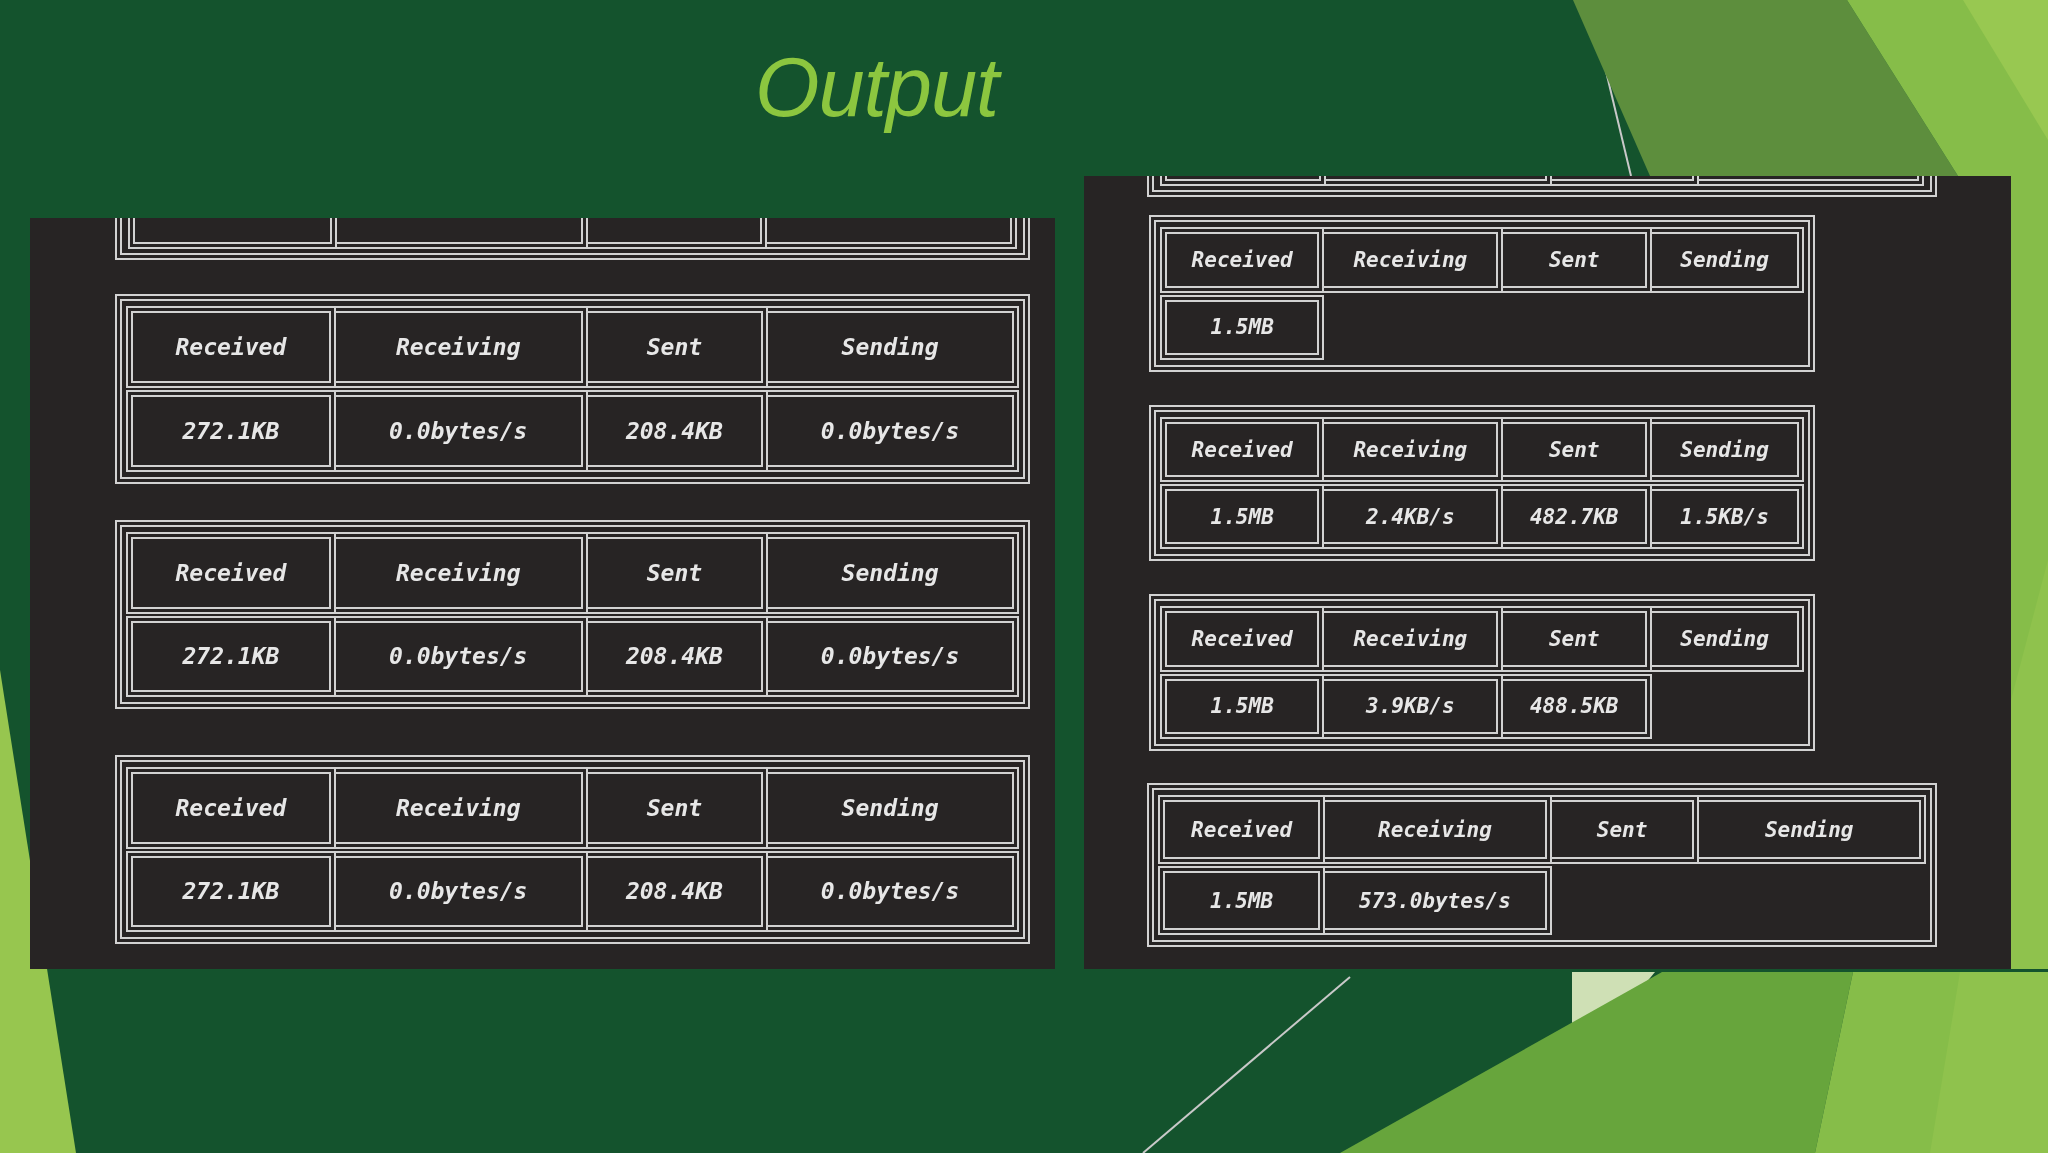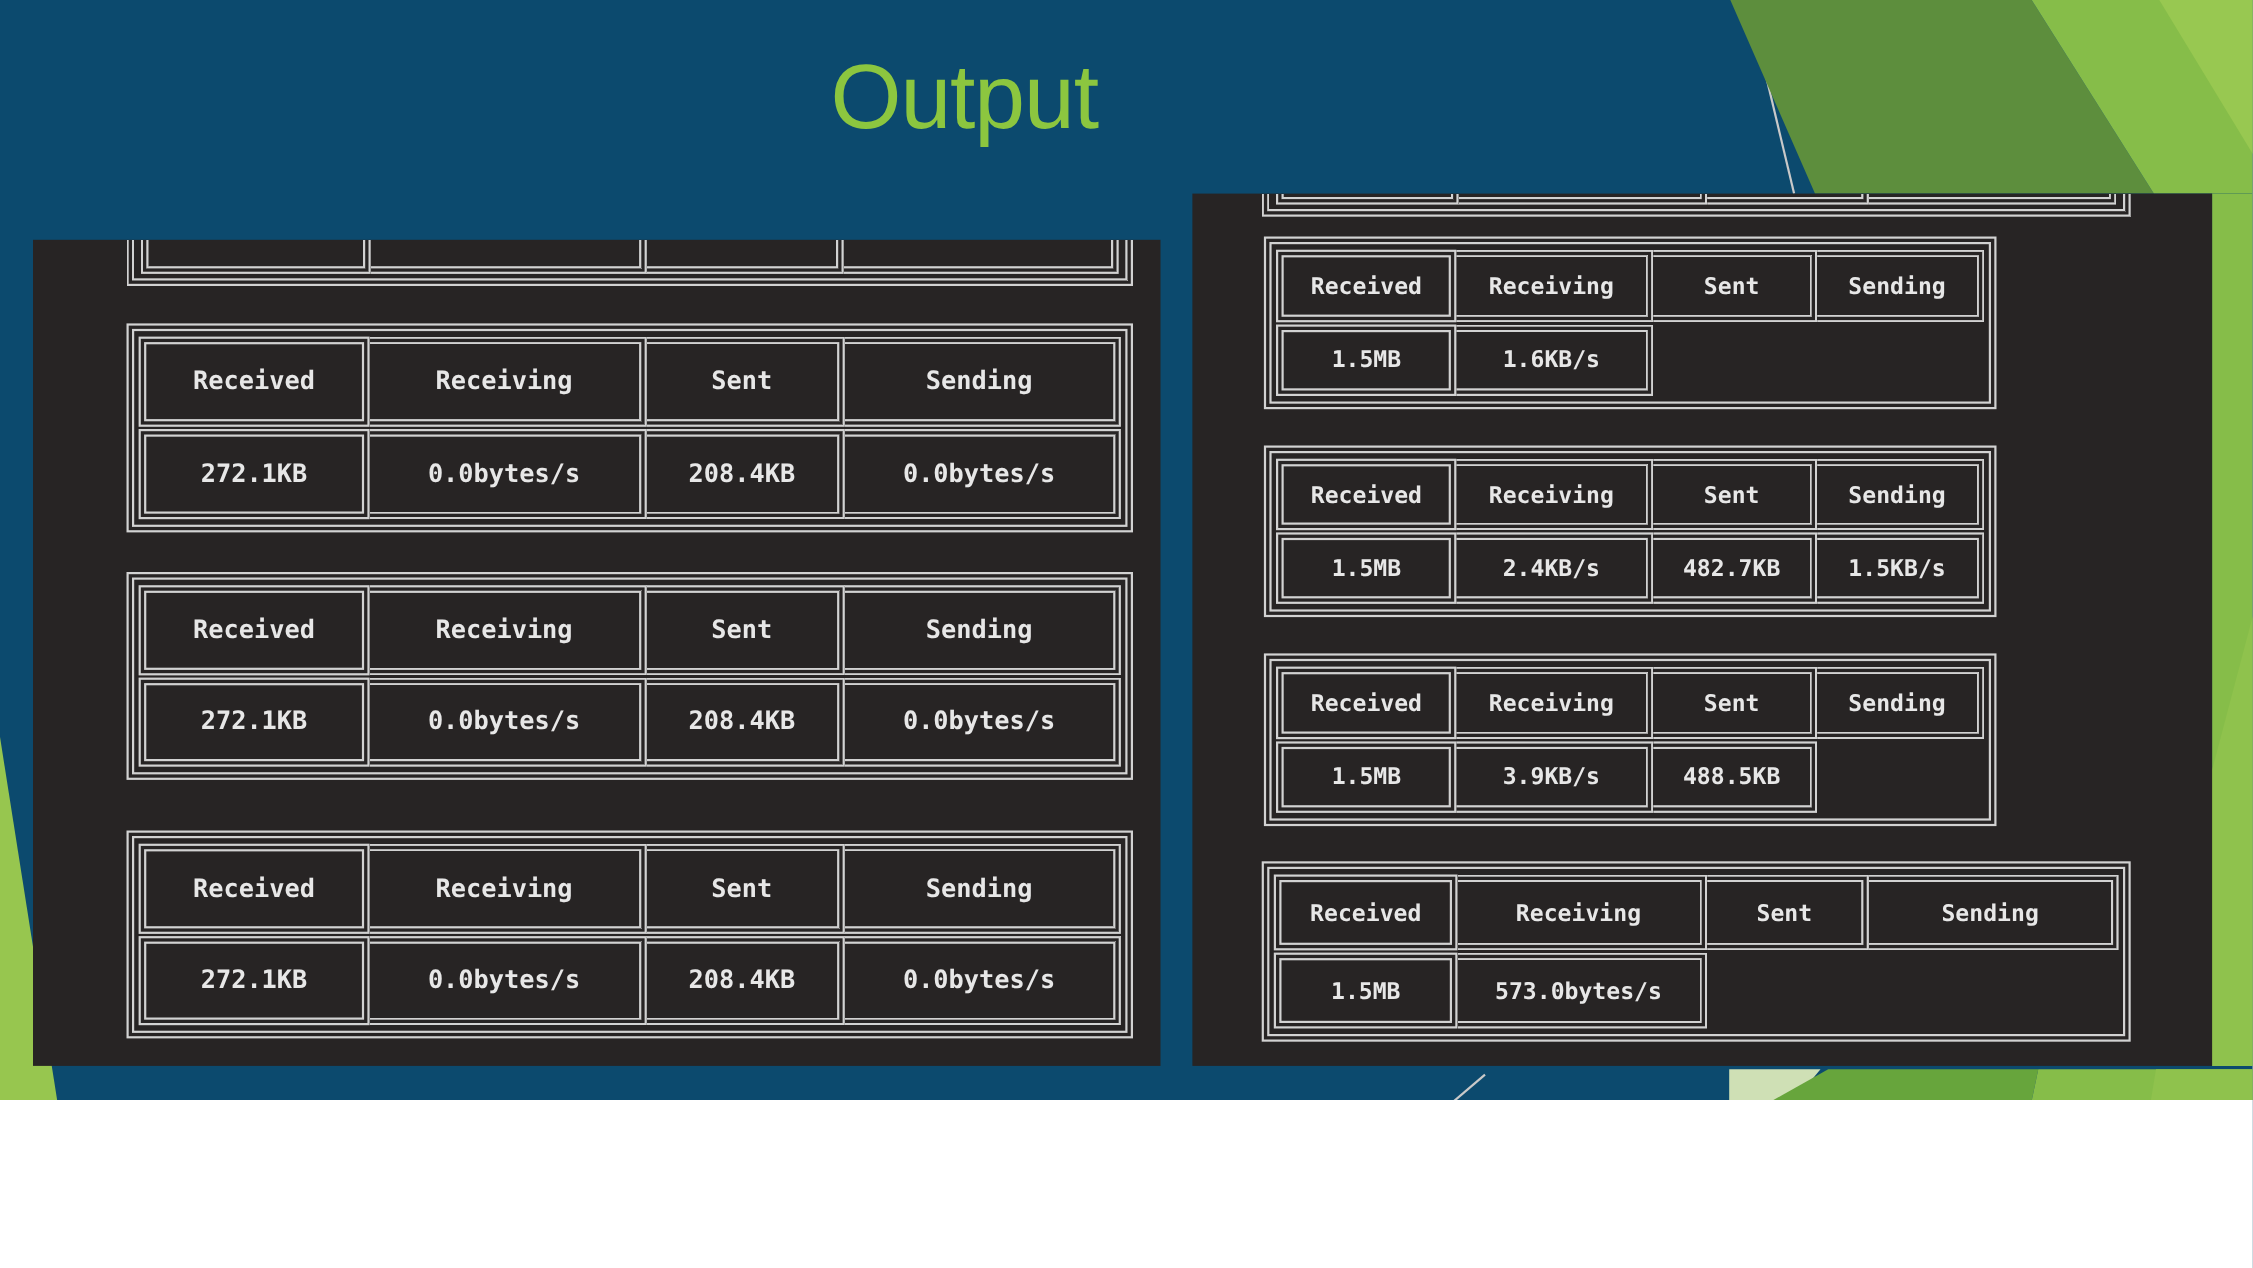--- a/index.html
+++ b/index.html
@@ -1,21 +1,22 @@
 <!DOCTYPE html>
 <html><head>
 <meta charset="utf-8">
 <style>
   html,body{margin:0;padding:0;background:#ffffff;}
   .slide{
     position:relative;
-    width:2048px;height:1000px;
-    background:#0c4a6e;
+    width:2048px;height:1153px;
+    background:#14532d;
     overflow:hidden;
     font-family:"Liberation Sans", sans-serif;
+    font-style:italic;
   }
   .decor{position:absolute;left:0;top:0;z-index:0;}
   .title{
     position:absolute;left:755px;top:40px;z-index:2;
     font-size:83px;font-weight:400;letter-spacing:-1px;
     color:#8CC63F;
   }
   .panel{
     position:absolute;z-index:1;
     background:#272424;
@@ -153,21 +154,20 @@
 
     <div class="ttable rt" style="left:65px;top:39px;width:666px;height:157px;">
       <div class="trow">
         <div class="cell">Received</div>
         <div class="cell">Receiving</div>
         <div class="cell">Sent</div>
         <div class="cell">Sending</div>
       </div>
       <div class="trow">
         <div class="cell">1.5MB</div>
-        <div class="cell">1.6KB/s</div>
       </div>
     </div>
 
     <div class="ttable rt" style="left:65px;top:229px;width:666px;height:156px;">
       <div class="trow">
         <div class="cell">Received</div>
         <div class="cell">Receiving</div>
         <div class="cell">Sent</div>
         <div class="cell">Sending</div>
       </div>

